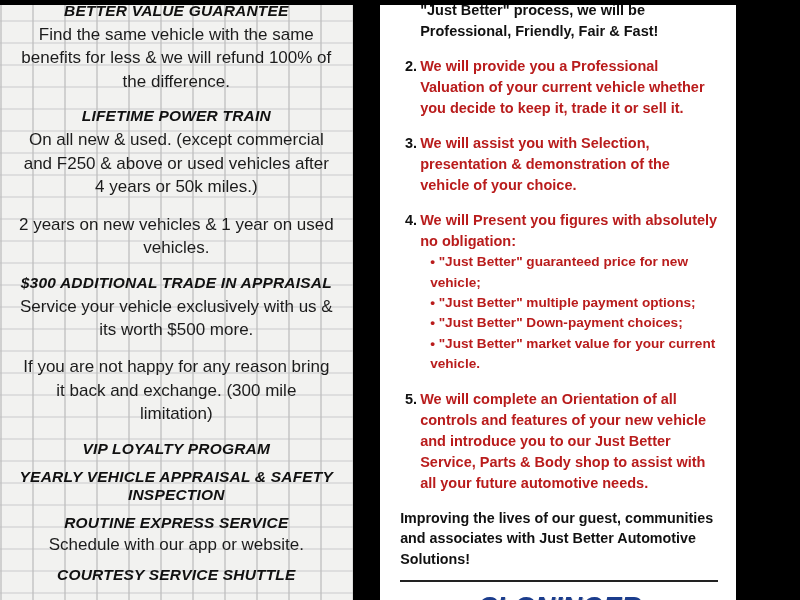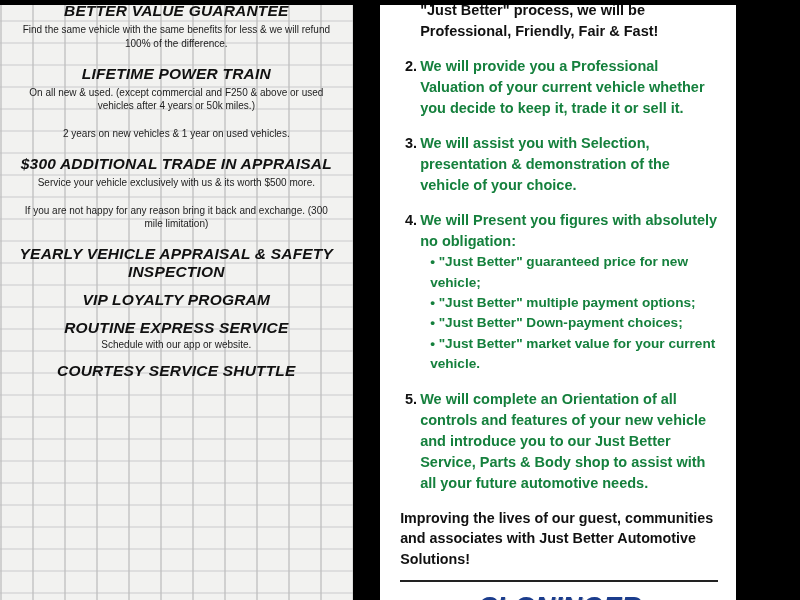--- a/index.html
+++ b/index.html
@@ -69,21 +69,21 @@
     margin: 0 0 3px 0;
     font-style: italic;
     font-weight: bold;
     font-size: 15.5px;
     letter-spacing: .2px;
     line-height: 1.16;
     color: #111;
   }
   .benefit p {
     margin: 0;
-    font-size: 10px;
+    font-size: 17px;
     line-height: 1.38;
     color: #1c1c1c;
   }
   .benefit.compact { margin-bottom: 10px; }
   .benefit.tight h3 { margin-bottom: 1px; }
 
   
   .gutter {
     width: 30px;
     height: 600px;
@@ -117,21 +117,21 @@
     line-height: 1.45;
     min-width: 17px;
     text-align: right;
     padding-right: 3px;
     color: #111;
   }
   .step-body {
     font-weight: bold;
     font-size: 14.5px;
     line-height: 1.45;
-    color: #15803d;
+    color: #b91c1c;
   }
   .step-body .sub {
     display: block;
     padding-left: 10px;
     font-size: 13.6px;
     line-height: 1.5;
   }
   .first-partial {
     font-weight: bold;
     font-size: 14.5px;
@@ -264,27 +264,27 @@
         <h3>$300 ADDITIONAL
 TRADE IN APPRAISAL</h3>
         <p>Service your vehicle exclusively with us &amp; its worth $500 more.</p>
       </div>
 
       <div class="benefit">
         <p>If you are not happy for any reason bring it back and exchange. (300 mile limitation)</p>
       </div>
 
       <div class="benefit compact tight">
+        <h3>VIP LOYALTY PROGRAM</h3>
+        <p></p>
+      </div>
+
+      <div class="benefit compact tight">
         <h3>YEARLY VEHICLE APPRAISAL
 &amp; SAFETY INSPECTION</h3>
-        <p></p>
-      </div>
-
-      <div class="benefit compact tight">
-        <h3>VIP LOYALTY PROGRAM</h3>
         <p></p>
       </div>
 
       <div class="benefit compact tight">
         <h3>ROUTINE EXPRESS SERVICE</h3>
         <p>Schedule with our app or website.</p>
       </div>
 
       <div class="benefit compact tight">
         <h3>COURTESY SERVICE SHUTTLE</h3>

